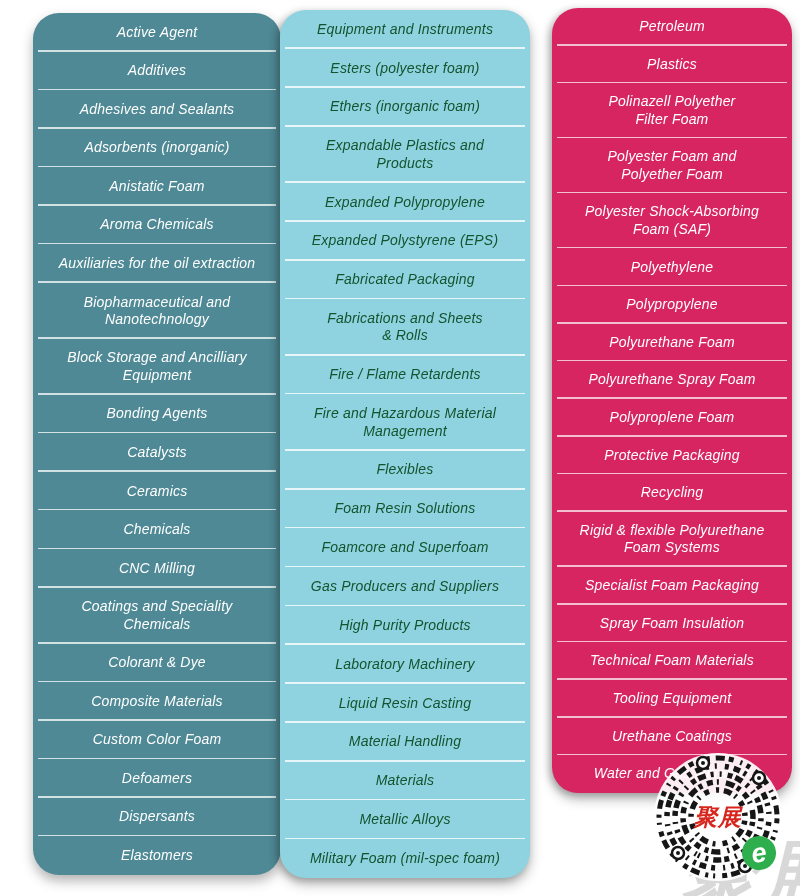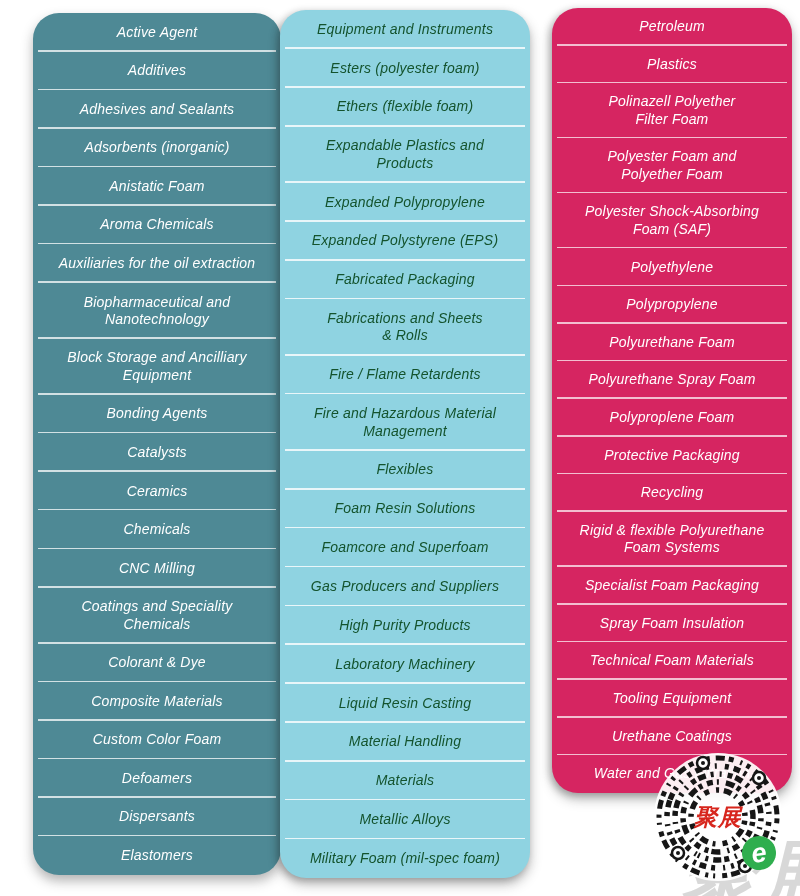--- a/index.html
+++ b/index.html
@@ -179,21 +179,21 @@
     </section>
 
   <section class="column col-1" style="background: rgb(143, 211, 225); color: #14532d; --divider: rgba(255,255,255,0.8);">
       <div class="row">
         <span class="label">Equipment and Instruments</span>
       </div>
       <div class="row">
         <span class="label">Esters (polyester foam)</span>
       </div>
       <div class="row">
-        <span class="label">Ethers (flexible foam)</span>
+        <span class="label">Ethers (inorganic foam)</span>
       </div>
       <div class="row">
         <span class="label">Expandable Plastics and
 Products</span>
       </div>
       <div class="row">
         <span class="label">Expanded Polypropylene</span>
       </div>
       <div class="row">
         <span class="label">Expanded Polystyrene (EPS)</span>

